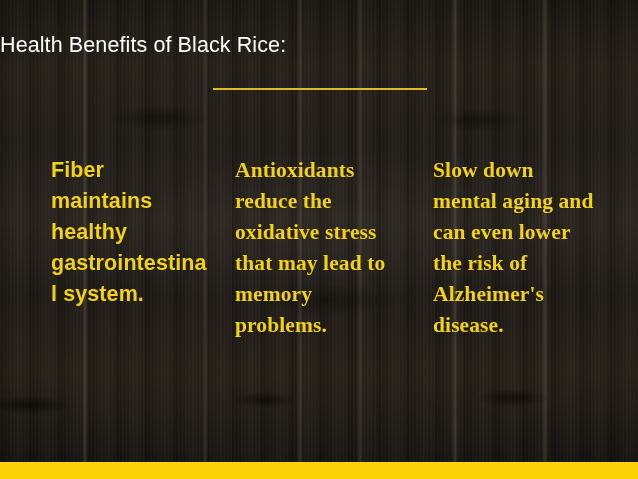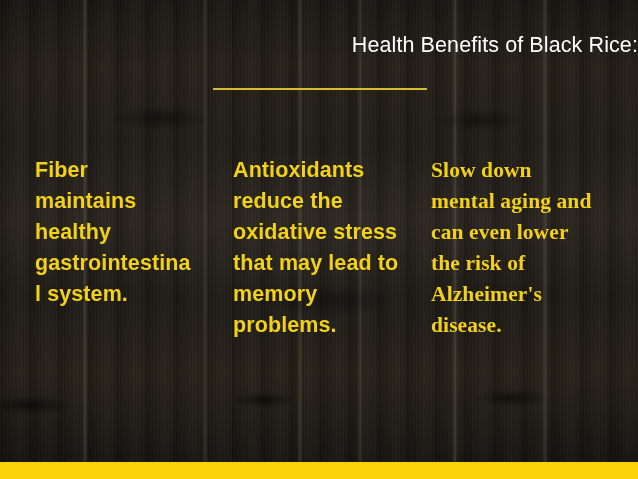--- a/index.html
+++ b/index.html
@@ -96,21 +96,21 @@
     background: radial-gradient(ellipse 120% 110% at 50% 45%,
                 rgba(0,0,0,0) 45%, rgba(0,0,0,0.35) 100%);
   }
 
   .layer { position: absolute; z-index: 3; }
 
   #title {
     left: 0;
     top: 33px;
     width: 638px;
-    text-align: right;
+    text-align: left;
     color: #ffffff;
     font-size: 21.5px;
     font-weight: 400;
     letter-spacing: 0.1px;
     white-space: nowrap;
   }
 
   #title-rule {
     left: 213px;
     top: 88px;
@@ -131,22 +131,22 @@
     font-size: 21.5px;
     font-weight: bold;
     line-height: 31px;
     color: #f2d117;
     letter-spacing: 0.1px;
     word-break: break-word;
     overflow-wrap: anywhere;
     -webkit-hyphens: none;
     hyphens: none;
   }
-  #col-1 { width: 160px; margin-left: 35px; }
-  #col-2 { width: 168px; margin-left: 38px; }
+  #col-1 { width: 160px; margin-left: 51px; }
+  #col-2 { width: 168px; margin-left: 24px; font-family: Liberation Serif, serif; }
   #col-3 { width: 170px; margin-left: 30px; font-family: Liberation Serif, serif; }
 
   #bottom-bar {
     left: 0;
     top: 462px;
     width: 638px;
     height: 17px;
     background: #fcd307;
     z-index: 4;
   }

